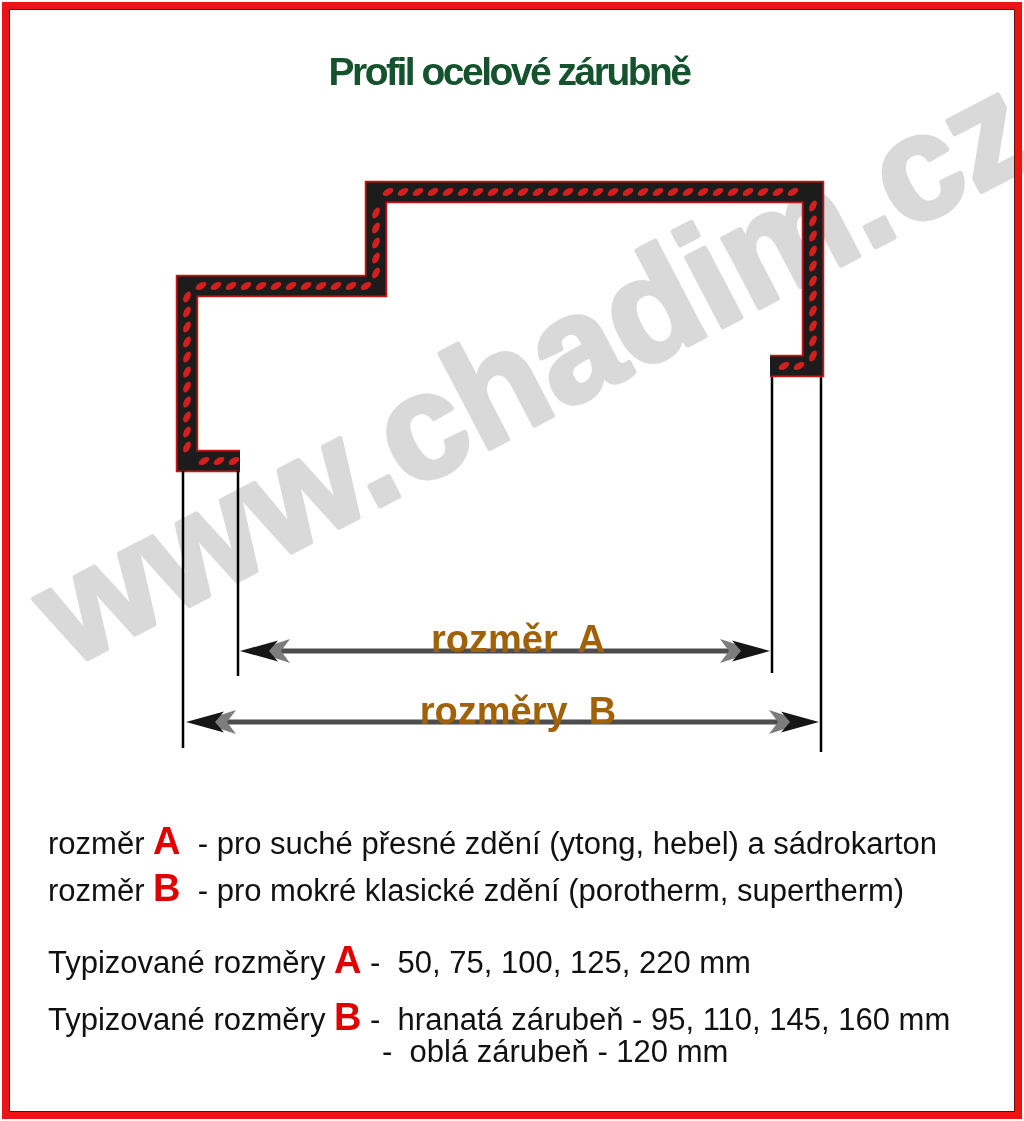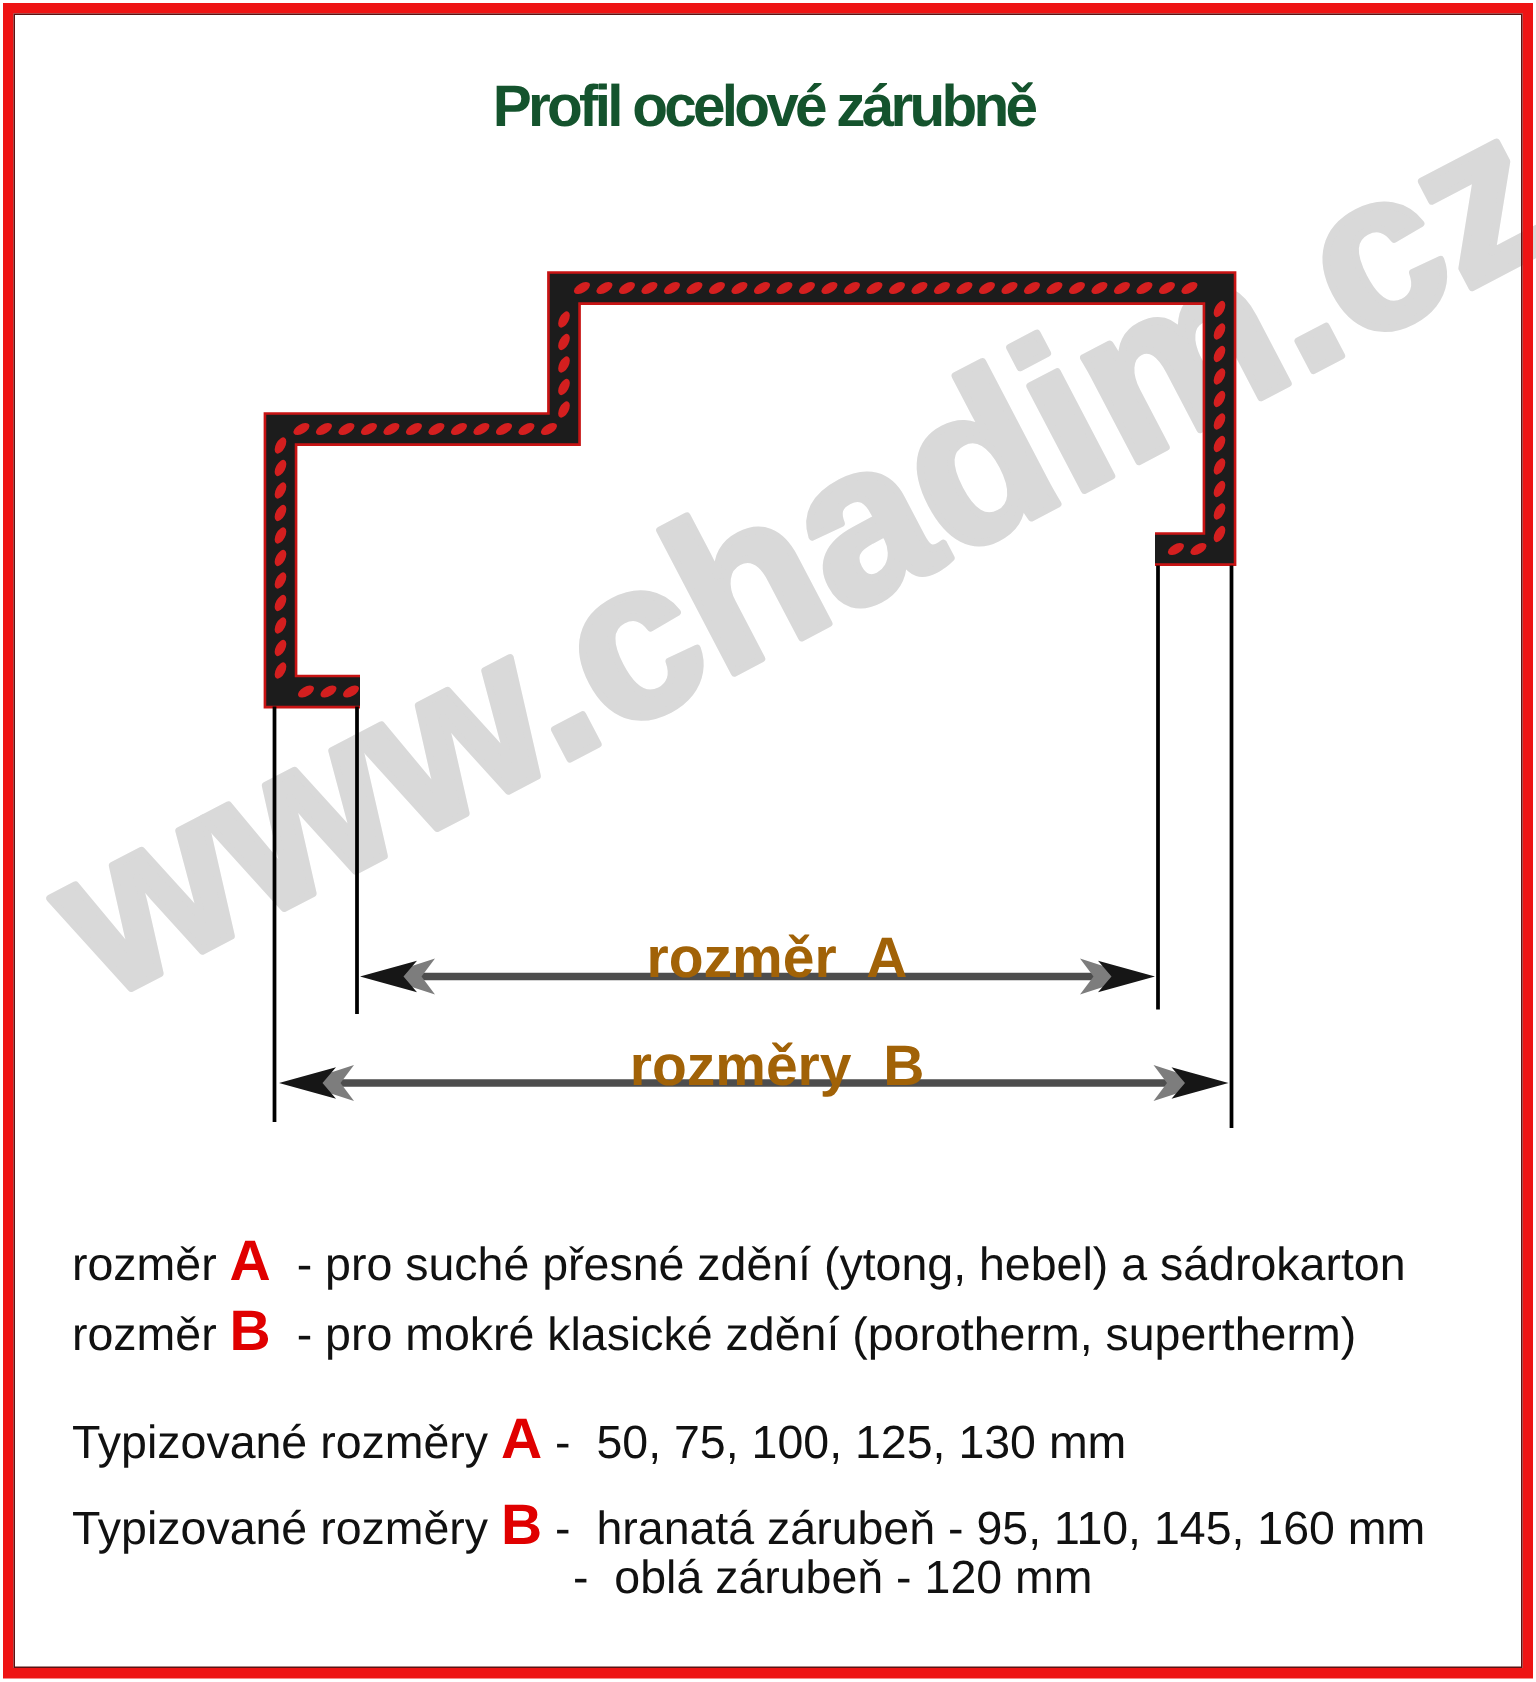--- a/index.html
+++ b/index.html
@@ -145,19 +145,19 @@
     </g>
   </svg>
 
   <div class="dim-label a">rozměr  A</div>
   <div class="dim-label b">rozměry  B</div>
 
   <div class="txt l1"><span>rozměr </span><span class="big-letter">A</span><span>  - pro suché přesné zdění (ytong, hebel) a sádrokarton</span></div>
 
   <div class="txt l2"><span>rozměr </span><span class="big-letter">B</span><span>  - pro mokré klasické zdění (porotherm, supertherm)</span></div>
 
-  <div class="txt l3"><span>Typizované rozměry </span><span class="big-letter">A</span><span> -  50, 75, 100, 125, 130 mm</span></div>
+  <div class="txt l3"><span>Typizované rozměry </span><span class="big-letter">A</span><span> -  50, 75, 100, 125, 220 mm</span></div>
 
   <div class="txt l4"><span>Typizované rozměry </span><span class="big-letter">B</span><span> -  hranatá zárubeň - 95, 110, 145, 160 mm</span></div>
 
   <div class="txt l5"><span>-  oblá zárubeň - 120 mm</span></div>
 
 </div>
 
 </body></html>

